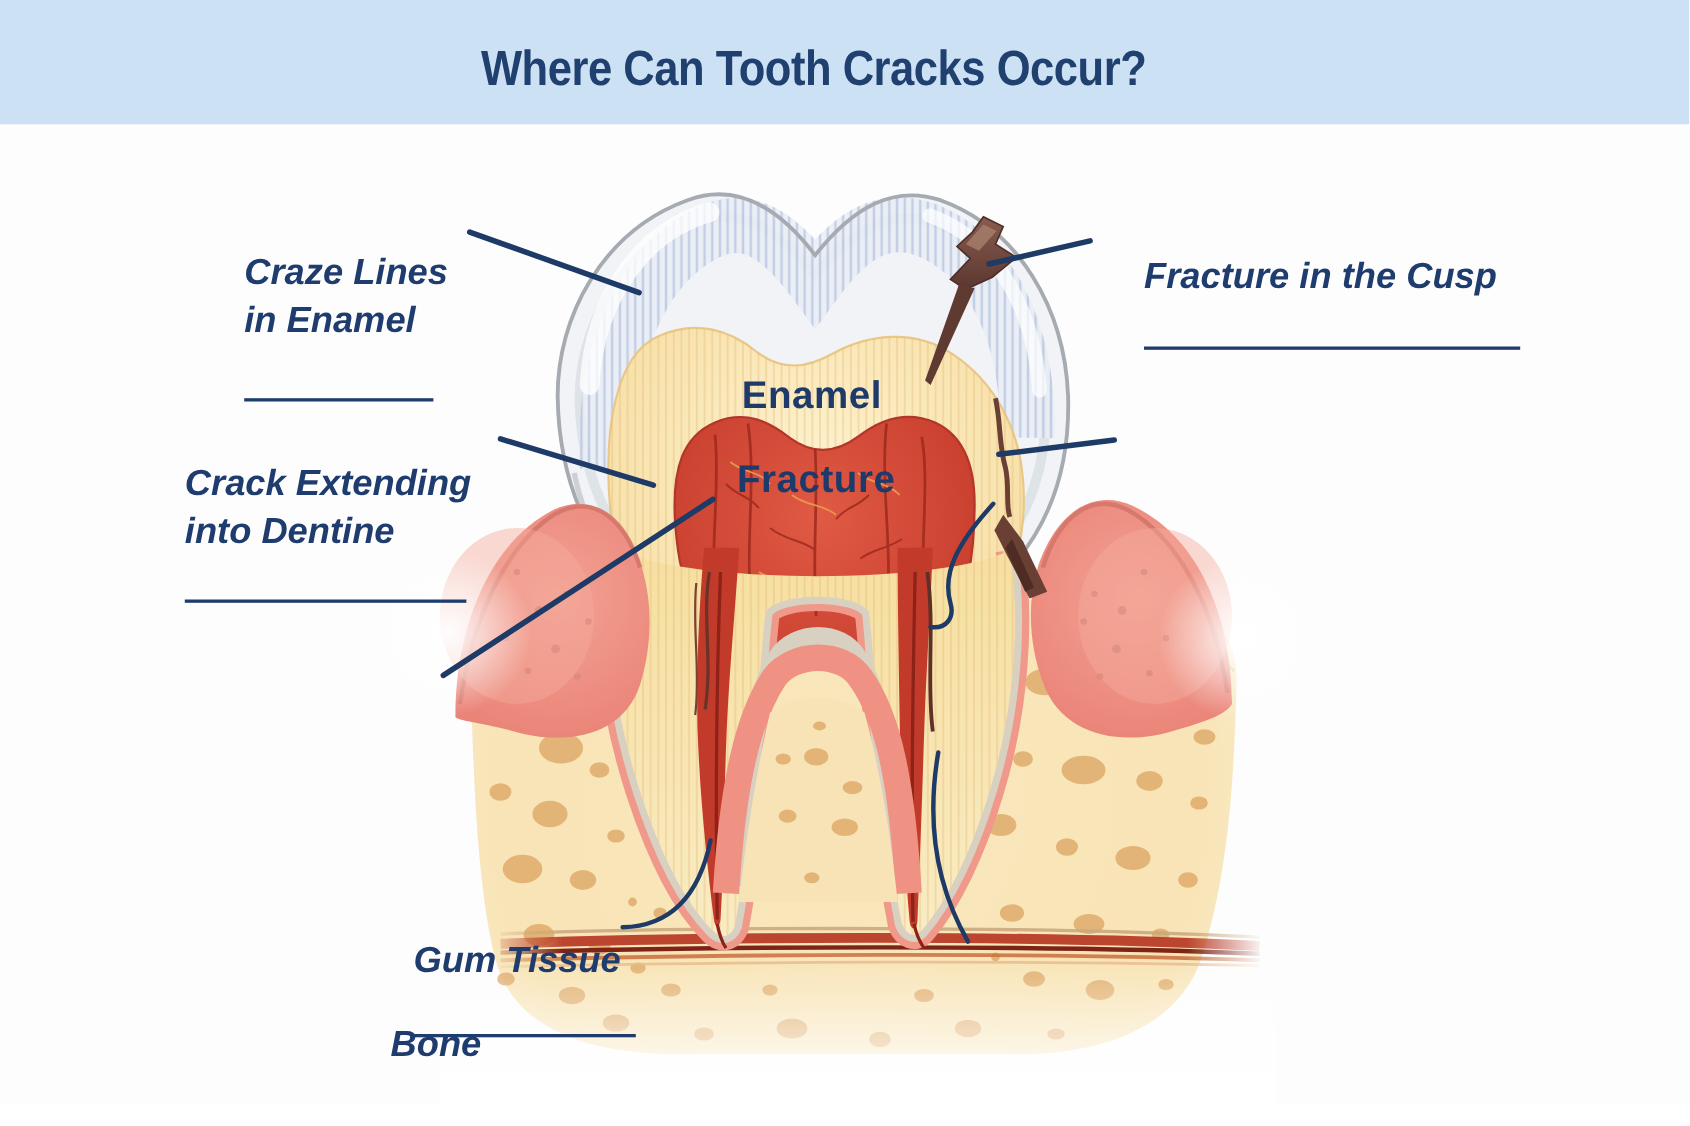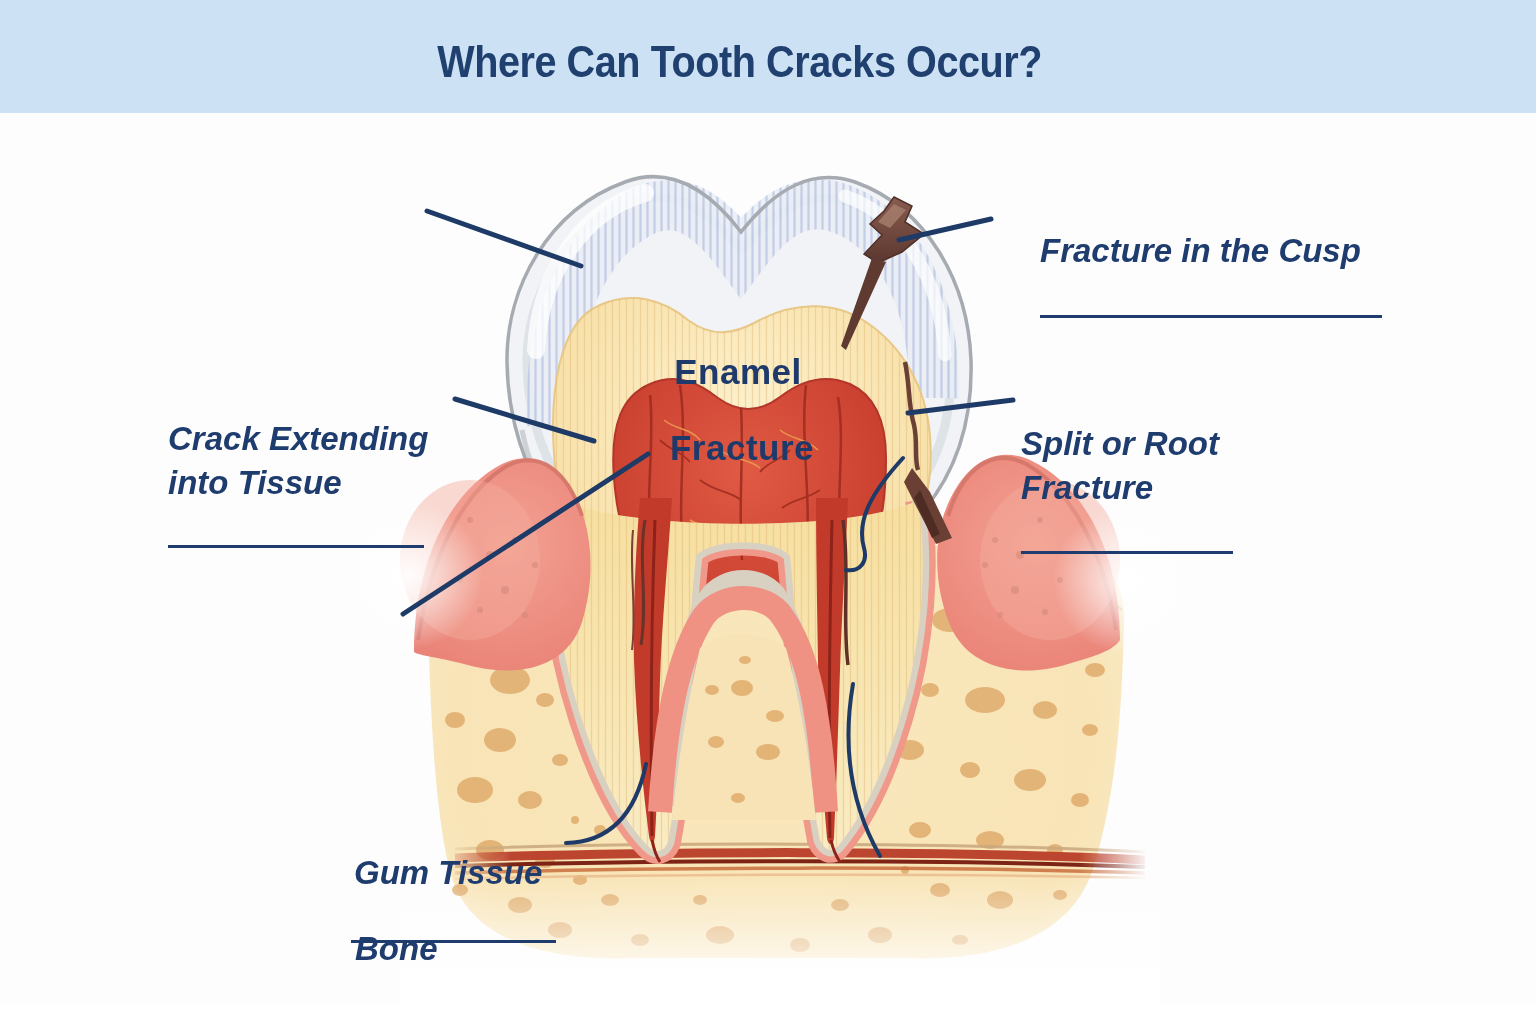--- a/index.html
+++ b/index.html
@@ -7,21 +7,21 @@
          font-family:"Liberation Sans",sans-serif;}
   .header{position:absolute;top:0;left:0;width:1536px;height:113px;background:#cde1f5;}
   .title{position:absolute;top:36px;left:0;width:1480px;text-align:center;
          font-size:45px;font-weight:800;color:#20406f;letter-spacing:-0.5px;}
   .title span{display:inline-block;transform:scaleX(.88);transform-origin:center;}
   .art{position:absolute;top:0;left:0;}
   .callout{position:absolute;color:#1f3c6e;font-style:italic;font-weight:700;
            font-size:33px;line-height:44px;white-space:pre-line;}
   .rule{height:3px;background:#1f3c6e;margin-top:5px;}
   .part-label{position:absolute;transform:translate(-50%,-50%);color:#1d3a6b;
-              font-weight:800;font-size:35px;letter-spacing:.5px;margin-top:12px;}
+              font-weight:800;font-size:35px;letter-spacing:.5px;}
 </style>
 </head>
 <body>
 
 <div class="stage">
 
   <div class="header">
     <div class="title">
       <span>Where Can Tooth Cracks Occur?</span>
     </div>
@@ -291,40 +291,40 @@
       <path d="M991,219 L899,240"></path>
       <path d="M455,399 L594,441"></path>
       <path d="M1013,400 L908,413"></path>
       <path d="M403,614 L648,454"></path>
       <path d="M566,843 C612,842 636,812 646,764" stroke-width="4"></path>
       <path d="M903,458 C872,492 856,520 864,548 C868,562 860,572 846,570" stroke-width="4"></path>
       <path d="M853,684 C843,742 848,800 880,856" stroke-width="4"></path>
     </g>
   </svg>
 
+  <div class="callout" style="left:222px;top:181px">
+    <div>Craze Lines
+in Enamel</div>
+    <div class="rule" style="width:172px"></div>
+  </div>
 
   <div class="callout" style="left:1040px;top:185px">
     <div>Fracture in the Cusp</div>
     <div class="rule" style="width:342px;margin-top:-2px"></div>
   </div>
 
   <div class="callout" style="left:168px;top:373px">
     <div>Crack Extending
-into Tissue</div>
+into Dentine</div>
     <div class="rule" style="width:256px;margin-top:-4px"></div>
   </div>
 
-  <div class="callout" style="left:1021px;top:378px">
-    <div>Split or Root
-Fracture</div>
-    <div class="rule" style="width:212px;margin-top:-3px"></div>
-  </div>
-
-
-  <div class="callout" style="left:354px;top:807px">
+
+
+  <div class="callout" style="left:376px;top:807px">
     <div>Gum Tissue</div>
     <div class="rule" style="width:205px;margin-left:-3px;margin-top:1px"></div>
   </div>
 
   <div class="callout" style="left:355px;top:883px">
     <div>Bone</div>
     <div class="rule" style="width:202px;margin-left:-3px;margin-top:1px"></div>
   </div>
 
   <div class="part-label" style="left:738px;top:360px">Enamel</div>

